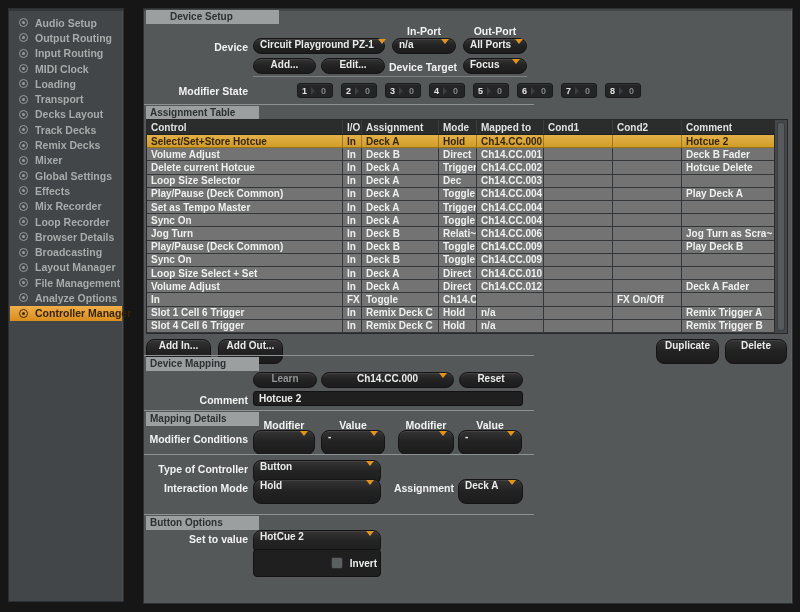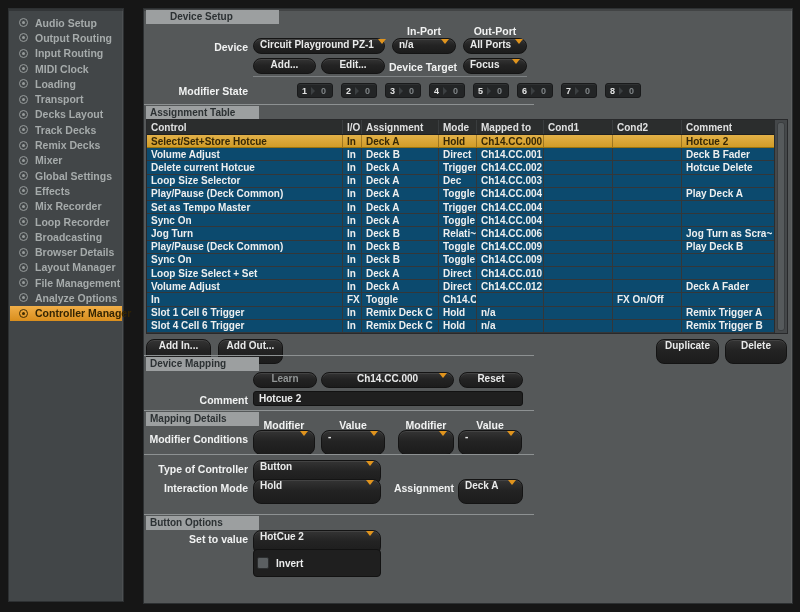--- a/index.html
+++ b/index.html
@@ -47,21 +47,21 @@
   .sep{height:1px;background:#7e8284;}
   
   #mods{display:flex;gap:8px;}
   .mod{width:34px;height:13px;border-radius:3px;background:#232526;border:1px solid #191a1b;
     display:flex;align-items:center;box-shadow:inset 0 1px 0 rgba(255,255,255,0.06);}
   .mod .num{width:13px;text-align:center;color:#e2e3e3;font-size:9px;font-weight:bold;}
   .mod .chev{width:0;height:0;border-top:4px solid transparent;border-bottom:4px solid transparent;
     border-left:4px solid #3c4042;}
   .mod .val{flex:1;text-align:center;color:#7f8486;font-size:9px;font-weight:bold;}
   
-  #atable{box-sizing:border-box;width:642px;height:215px;background:#0c4a6e;
+  #atable{box-sizing:border-box;width:642px;height:215px;background:#737373;
     border:1px solid #28292b;display:flex;flex-direction:column;padding-right:12px;position:relative;}
   .thead,.trow{display:grid;grid-template-columns:196px 19px 77px 38px 67px 69px 69px 1fr;
     align-items:center;box-sizing:border-box;}
   .thead{height:15px;background:#2b2d2d;border-bottom:1px solid #1f2021;flex:none;}
   .thead span{color:#e0e1e1;font-size:10px;font-weight:bold;padding-left:4px;overflow:hidden;
     white-space:nowrap;border-right:1px solid #3a3d3e;height:100%;display:flex;align-items:center;}
   .trow{flex:1;border-bottom:1px solid #343739;cursor:default;text-align:right;}
   .trow span{color:#eeefef;font-size:10px;font-weight:bold;padding-left:4px;overflow:hidden;
     white-space:nowrap;border-right:1px solid #343739;height:100%;display:flex;align-items:center;}
   .trow.selected{background:linear-gradient(#e3b148,#d19c28);border-bottom-color:#9a7410;}
@@ -69,21 +69,21 @@
   .vscroll{position:absolute;right:0;top:0;bottom:0;width:12px;background:#45484a;
     border-left:1px solid #2b2d2e;}
   .vscroll .thumb{position:absolute;left:2px;right:2px;top:2px;bottom:2px;background:#565a5c;
     border-radius:3px;border:1px solid #3a3d3f;}
   
   #comment-input{box-sizing:border-box;width:270px;height:15px;background:#1f1f1f;
     border:1px solid #121212;border-radius:3px;color:#eceded;font-size:10px;font-weight:bold;
     padding:0 5px;font-family:"Liberation Sans",sans-serif;outline:none;}
   
   #invert-row{box-sizing:border-box;width:128px;height:28px;background:#1f1f1f;
-    border:1px solid #121212;border-radius:4px;display:flex;align-items:center;padding:0 3px;}
+    border:1px solid #121212;border-radius:4px;display:flex;align-items:center;padding:0 3px;justify-content:flex-end;}
   #invert-row .box{width:10px;height:10px;background:#5b5f61;border:1px solid #2c2e2f;
     border-radius:2px;margin-right:7px;}
   #invert-row .txt{color:#eceded;font-size:10px;font-weight:bold;}
 </style>
 </head>
 <body>
 
 <div id="sidebar" class="panel">
   <div class="side-item">
       <span class="bullet"></span>
@@ -136,25 +136,25 @@
     <div class="side-item">
       <span class="bullet"></span>
       <span>Mix Recorder</span>
     </div>
     <div class="side-item">
       <span class="bullet"></span>
       <span>Loop Recorder</span>
     </div>
     <div class="side-item">
       <span class="bullet"></span>
+      <span>Browser Details</span>
+    </div>
+    <div class="side-item">
+      <span class="bullet"></span>
       <span>Broadcasting</span>
-    </div>
-    <div class="side-item">
-      <span class="bullet"></span>
-      <span>Browser Details</span>
     </div>
     <div class="side-item">
       <span class="bullet"></span>
       <span>Layout Manager</span>
     </div>
     <div class="side-item">
       <span class="bullet"></span>
       <span>File Management</span>
     </div>
     <div class="side-item">

